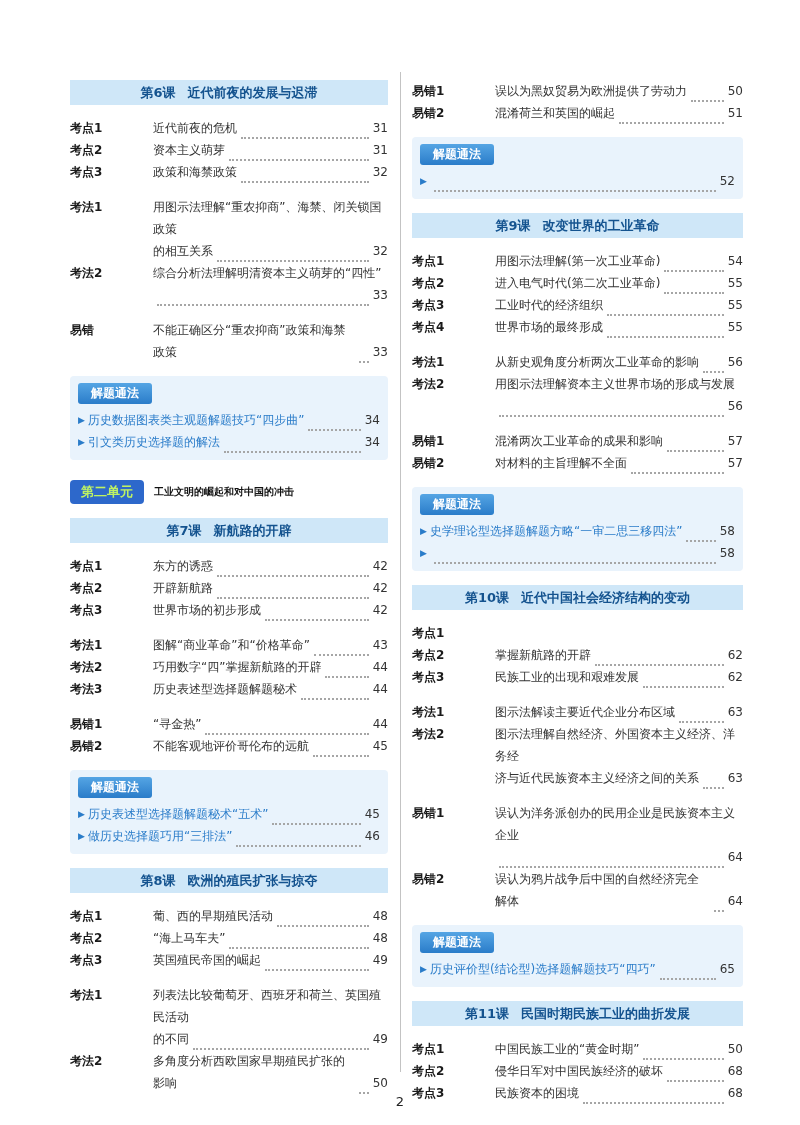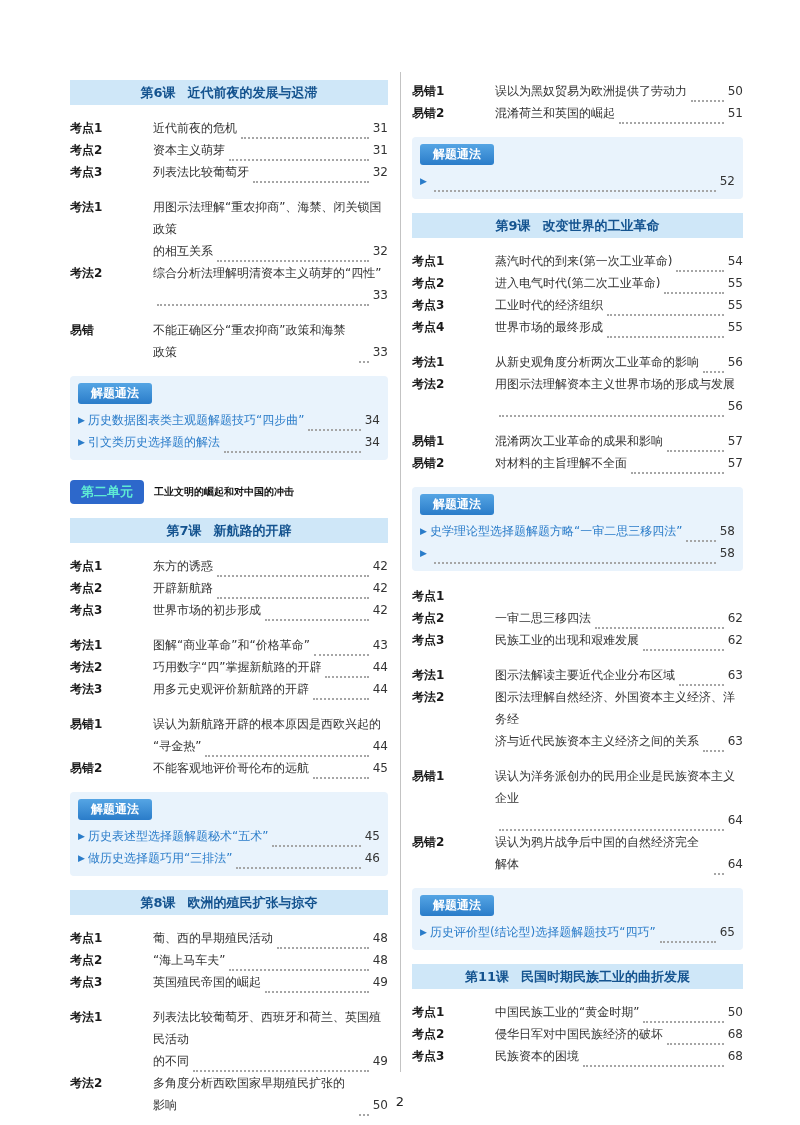--- a/index.html
+++ b/index.html
@@ -37,21 +37,21 @@
     gap: 12px;
     font-size: 13px; font-weight: bold;
     color: #14538f;
     margin: 14px 0 12px;
   }
   .col > .lesson-header:first-child { margin-top: 0; }
 
   
   .unit-header { display: flex; align-items: center; gap: 10px; margin: 20px 0 14px; }
   .unit-badge {
-    background: #2d68cb; color: #5eead4;
+    background: #2d68cb; color: #bef264;
     font-size: 13px; font-weight: bold;
     padding: 3px 11px; border-radius: 4px;
     flex: none;
   }
   .unit-title { font-size: 10px; font-weight: bold; color: #111; }
 
   
   .entry-group { margin-bottom: 13px; }
   .entry { display: flex; font-size: 12px; line-height: 22px; gap: 35px; }
   .entry .label {
@@ -130,21 +130,21 @@
                 <span class="t">资本主义萌芽</span>
                 <span class="dots"></span>
                 <span class="pg">31</span>
               </div>
             </div>
           </div>
           <div class="entry">
             <span class="label">考点3</span>
             <div class="body">
               <div class="line last">
-                <span class="t">列表法比较葡萄牙</span>
+                <span class="t">政策和海禁政策</span>
                 <span class="dots"></span>
                 <span class="pg">32</span>
               </div>
             </div>
           </div>
         </div>
         <div class="entry-group">
           <div class="entry">
             <span class="label">考法1</span>
             <div class="body">
@@ -248,32 +248,31 @@
                 <span class="t">巧用数字“四”掌握新航路的开辟</span>
                 <span class="dots"></span>
                 <span class="pg">44</span>
               </div>
             </div>
           </div>
           <div class="entry">
             <span class="label">考法3</span>
             <div class="body">
               <div class="line last">
-                <span class="t">用多元史观评价新航路的开辟</span>
+                <span class="t">历史表述型选择题解题秘术</span>
                 <span class="dots"></span>
                 <span class="pg">44</span>
               </div>
             </div>
           </div>
         </div>
         <div class="entry-group">
           <div class="entry">
             <span class="label">易错1</span>
             <div class="body">
-              <div class="line">误认为新航路开辟的根本原因是西欧兴起的</div>
               <div class="line last">
                 <span class="t">“寻金热”</span>
                 <span class="dots"></span>
                 <span class="pg">44</span>
               </div>
             </div>
           </div>
           <div class="entry">
             <span class="label">易错2</span>
             <div class="body">
@@ -386,21 +385,21 @@
           </div></div>
         <div class="lesson-header">
           <span class="lesson-num">第9课</span>
           <span class="lesson-title">改变世界的工业革命</span>
         </div>
         <div class="entry-group">
           <div class="entry">
             <span class="label">考点1</span>
             <div class="body">
               <div class="line last">
-                <span class="t">蒸汽时代的到来(第一次工业革命)</span>
+                <span class="t">用图示法理解(第一次工业革命)</span>
                 <span class="dots"></span>
                 <span class="pg">54</span>
               </div>
             </div>
           </div>
           <div class="entry">
             <span class="label">考点2</span>
             <div class="body">
               <div class="line last">
                 <span class="t">进入电气时代(第二次工业革命)</span>
@@ -477,29 +476,33 @@
         <div class="tips"><div class="tips-badge">解题通法</div><div class="tip">
             <span class="arrow">▶</span>
             <span class="tip-text">史学理论型选择题解题方略“一审二思三移四法”</span>
             <span class="dots"></span>
             <span class="pg">58</span>
           </div><div class="tip">
             <span class="arrow">▶</span>
             <span class="dots"></span>
             <span class="pg">58</span>
           </div></div>
+        <div class="lesson-header">
+          <span class="lesson-num">第10课</span>
+          <span class="lesson-title">近代中国社会经济结构的变动</span>
+        </div>
         <div class="entry-group">
           <div class="entry">
             <span class="label">考点1</span>
           </div>
           <div class="entry">
             <span class="label">考点2</span>
             <div class="body">
               <div class="line last">
-                <span class="t">一审二思三移四法</span>
+                <span class="t">掌握新航路的开辟</span>
                 <span class="dots"></span>
                 <span class="pg">62</span>
               </div>
             </div>
           </div>
           <div class="entry">
             <span class="label">考点3</span>
             <div class="body">
               <div class="line last">
                 <span class="t">民族工业的出现和艰难发展</span>

